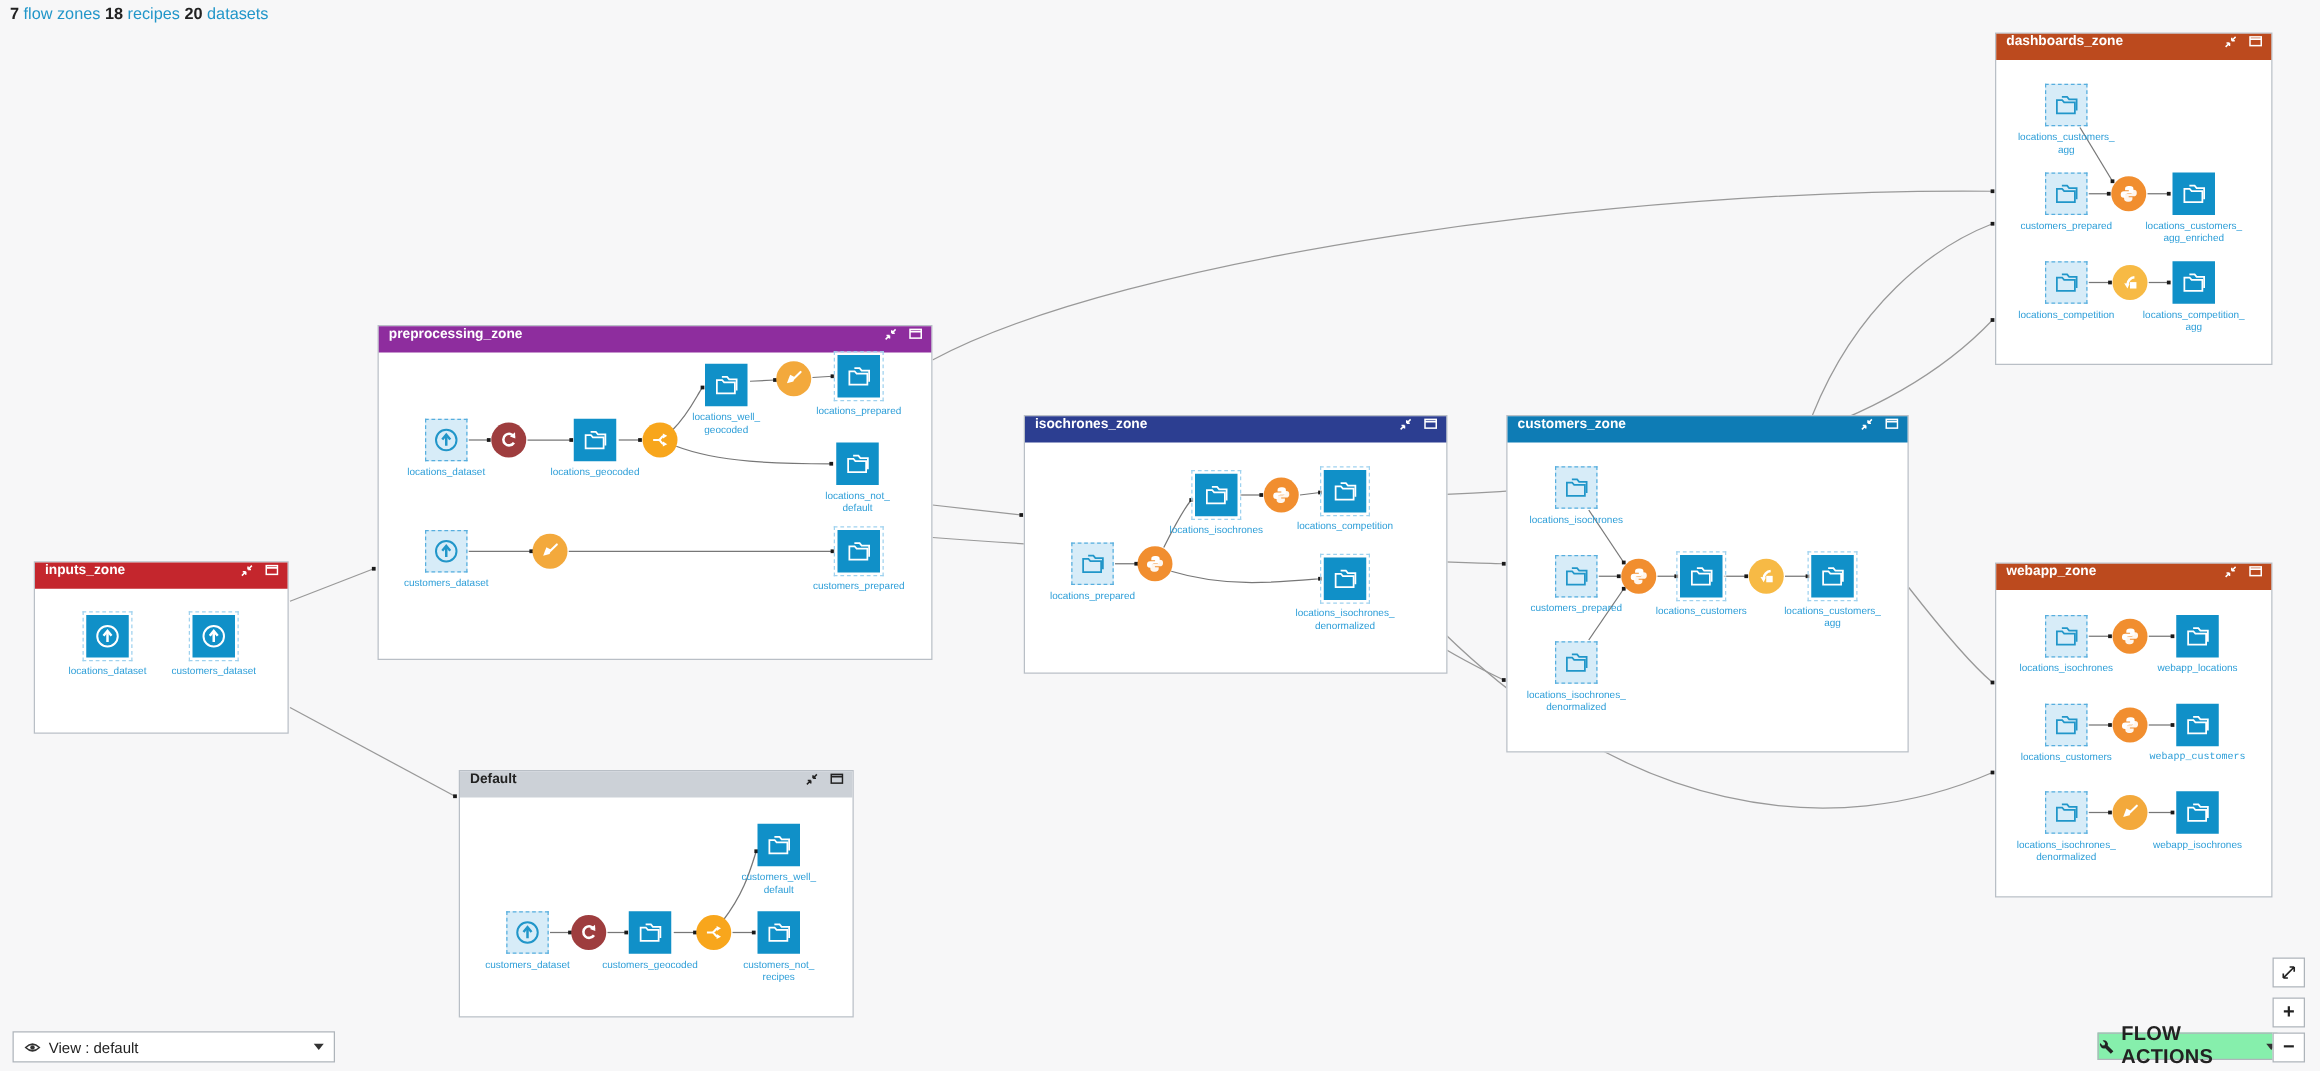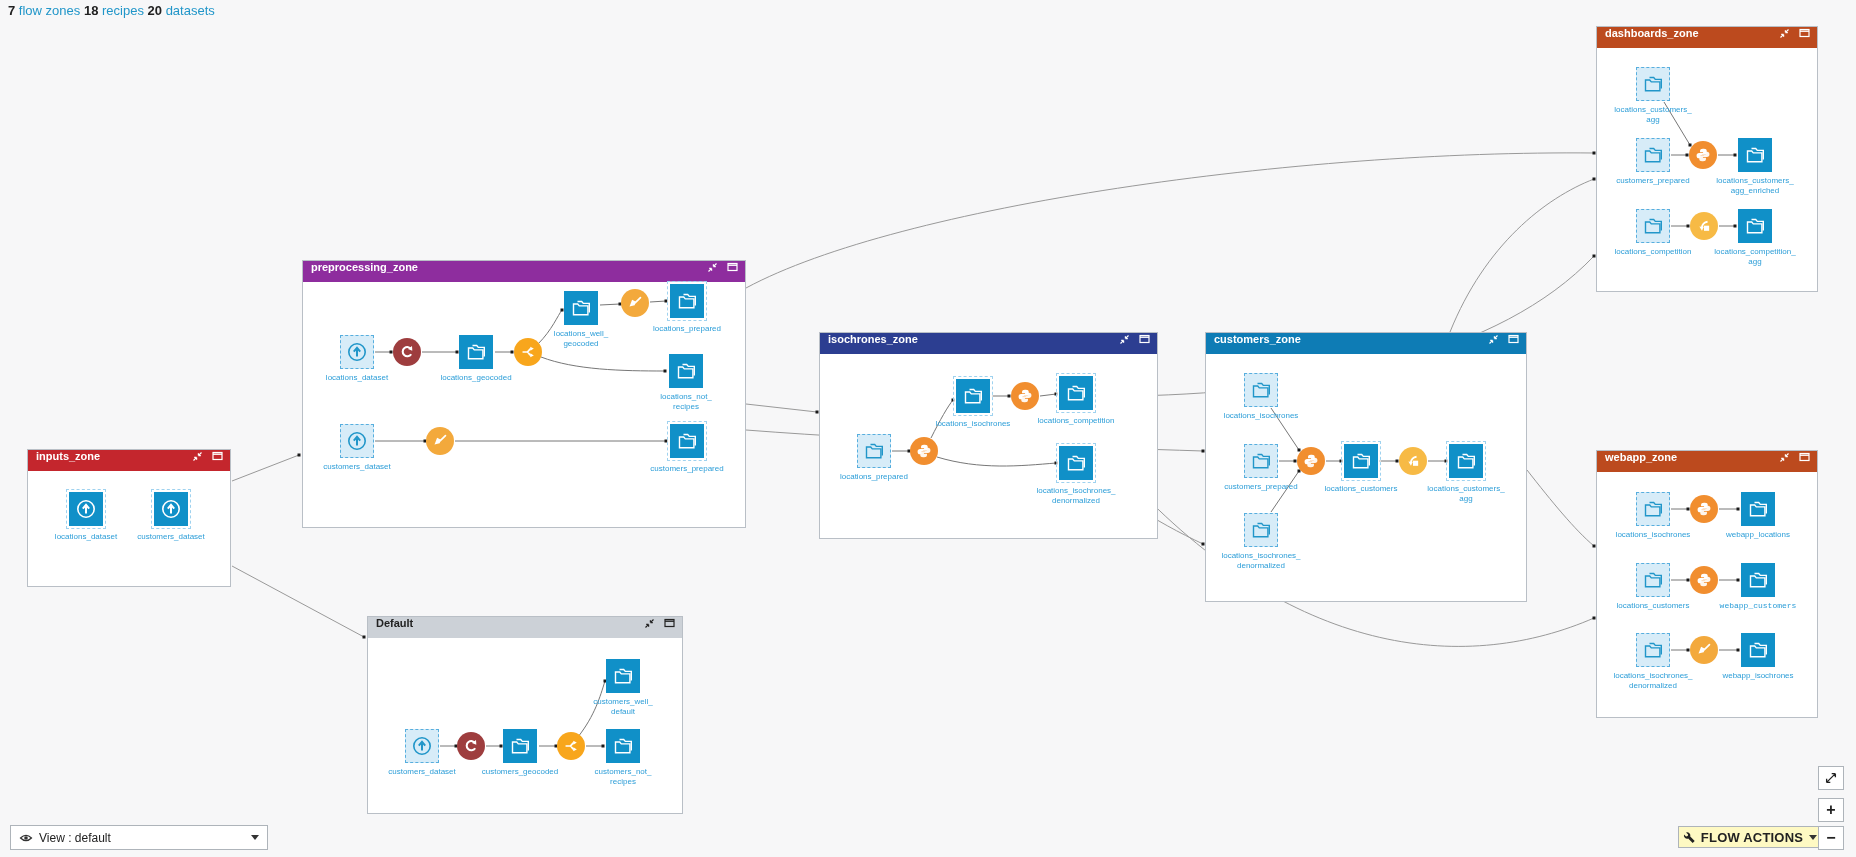--- a/index.html
+++ b/index.html
@@ -24,23 +24,23 @@
   .node-label{position:absolute;z-index:4;width:114px;text-align:center;font-size:8px;
               color:#2d9ed8;line-height:1.3;white-space:pre-line;pointer-events:none;}
   
   .view-select{position:absolute;left:10px;top:825px;width:258px;height:25px;background:#fff;
      border:1px solid #aeb4ba;box-sizing:border-box;display:flex;align-items:center;
      padding:0 8px;font-size:12px;color:#222;cursor:pointer;z-index:6;}
   .view-select .lbl{flex:1 1 auto;margin-left:6px;}
   .caret{width:0;height:0;border-left:4px solid transparent;border-right:4px solid transparent;
      border-top:5px solid #333;display:inline-block;}
   
-  .flow-actions{position:absolute;left:1678px;top:826px;width:144px;height:22px;background:#fef9c3;
+  .flow-actions{position:absolute;left:1678px;top:826px;width:144px;height:22px;background:#86efac;
      border:1px solid #aeb4ba;box-sizing:border-box;display:flex;align-items:center;justify-content:center;
-     font-size:13px;font-weight:bold;color:#222;cursor:pointer;z-index:6;}
+     font-size:16px;font-weight:bold;color:#222;cursor:pointer;z-index:6;}
   .flow-actions .lbl{margin:0 6px 0 5px;letter-spacing:.2px;}
   
   .sq-btn{position:absolute;left:1818px;width:26px;height:24px;background:#fff;border:1px solid #aeb4ba;
      box-sizing:border-box;display:flex;align-items:center;justify-content:center;cursor:pointer;
      font-size:16px;font-weight:bold;color:#222;z-index:6;}
 </style>
 </head>
 <body>
 
 <div class="summary">
@@ -354,21 +354,21 @@
     <div class="node-label" style="left: 630px; top: 324px;">locations_prepared</div>
     <div class="node" style="left: 669px; top: 354px;">
       <div class="node-core" style="background: rgb(16, 144, 200);">
         <svg width="24" height="24" viewBox="0 0 24 24">
  <path d="M8.5 5.5 h4.2 l1.6 1.9 h6 v9" fill="none" stroke="#fff" stroke-width="1.4"></path>
  <path d="M4.5 8 h4.2 l1.6 1.9 h8.6 v8.8 h-14.4 z" fill="#1090c8" stroke="#fff" stroke-width="1.4"></path>
         </svg>
       </div>
     </div>
     <div class="node-label" style="left: 629px; top: 392px;">locations_not_
-recipes</div>
+default</div>
     <div class="node" style="left: 340px; top: 424px;">
       <div class="node-core" style="background: rgb(215, 236, 248); border: 1px dashed rgb(87, 174, 222);">
         <svg width="24" height="24" viewBox="0 0 24 24">
  <circle cx="12" cy="12" r="8.2" fill="none" stroke="#2196c9" stroke-width="1.6"></circle>
  <path d="M12 16.5 V9.2" stroke="#2196c9" stroke-width="2" fill="none"></path>
  <path d="M8.8 11.6 L12 7.8 L15.2 11.6" fill="none" stroke="#2196c9" stroke-width="2"></path>
         </svg>
       </div>
     </div>
     <div class="node-label" style="left: 300px; top: 462px;">customers_dataset</div>

